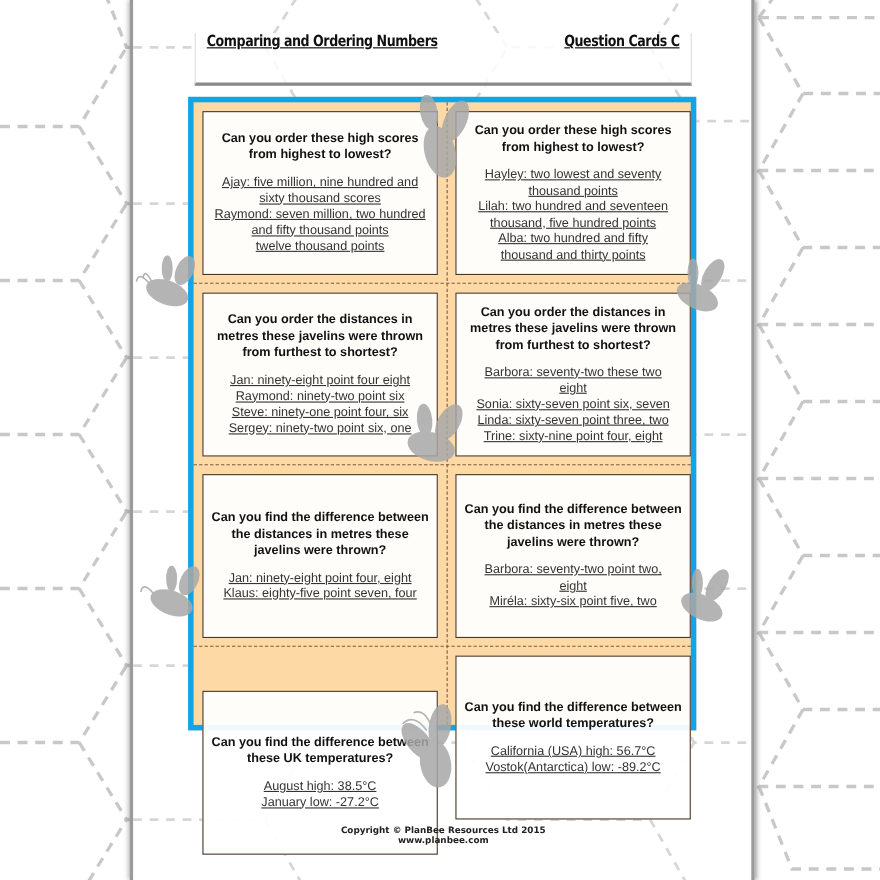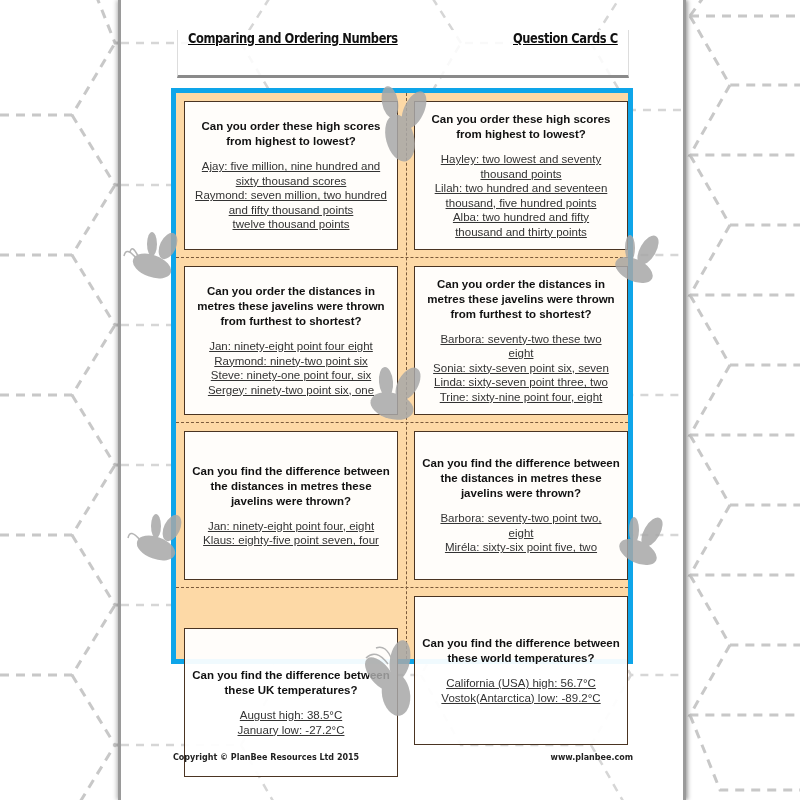--- a/index.html
+++ b/index.html
@@ -54,21 +54,21 @@
     text-align:center; padding:4px 6px;
   }
   .card .q {
     font-weight:bold; font-size:11.5px; line-height:15px; color:#111; margin-bottom:10px;
   }
   .card .line {
     font-size:11.5px; line-height:14.5px; color:#333;text-decoration:underline;
   }
   .footer {
     position:absolute; left:52px; top:750px; width:460px; height:14px;
-    display:flex; justify-content:space-between; align-items:center; z-index:2;
+    display:flex; justify-content:space-between; align-items:center; z-index:2;flex-direction:column;
   }
   .footer span {
     font-family:"DejaVu Sans", sans-serif; font-weight:bold; font-size:8px; color:#222;
   }
   .bee { position:absolute; z-index:3; opacity:0.85; }
 </style>
 </head>
 <body>
 
 <svg class="hex-bg" viewBox="0 0 800 800">

